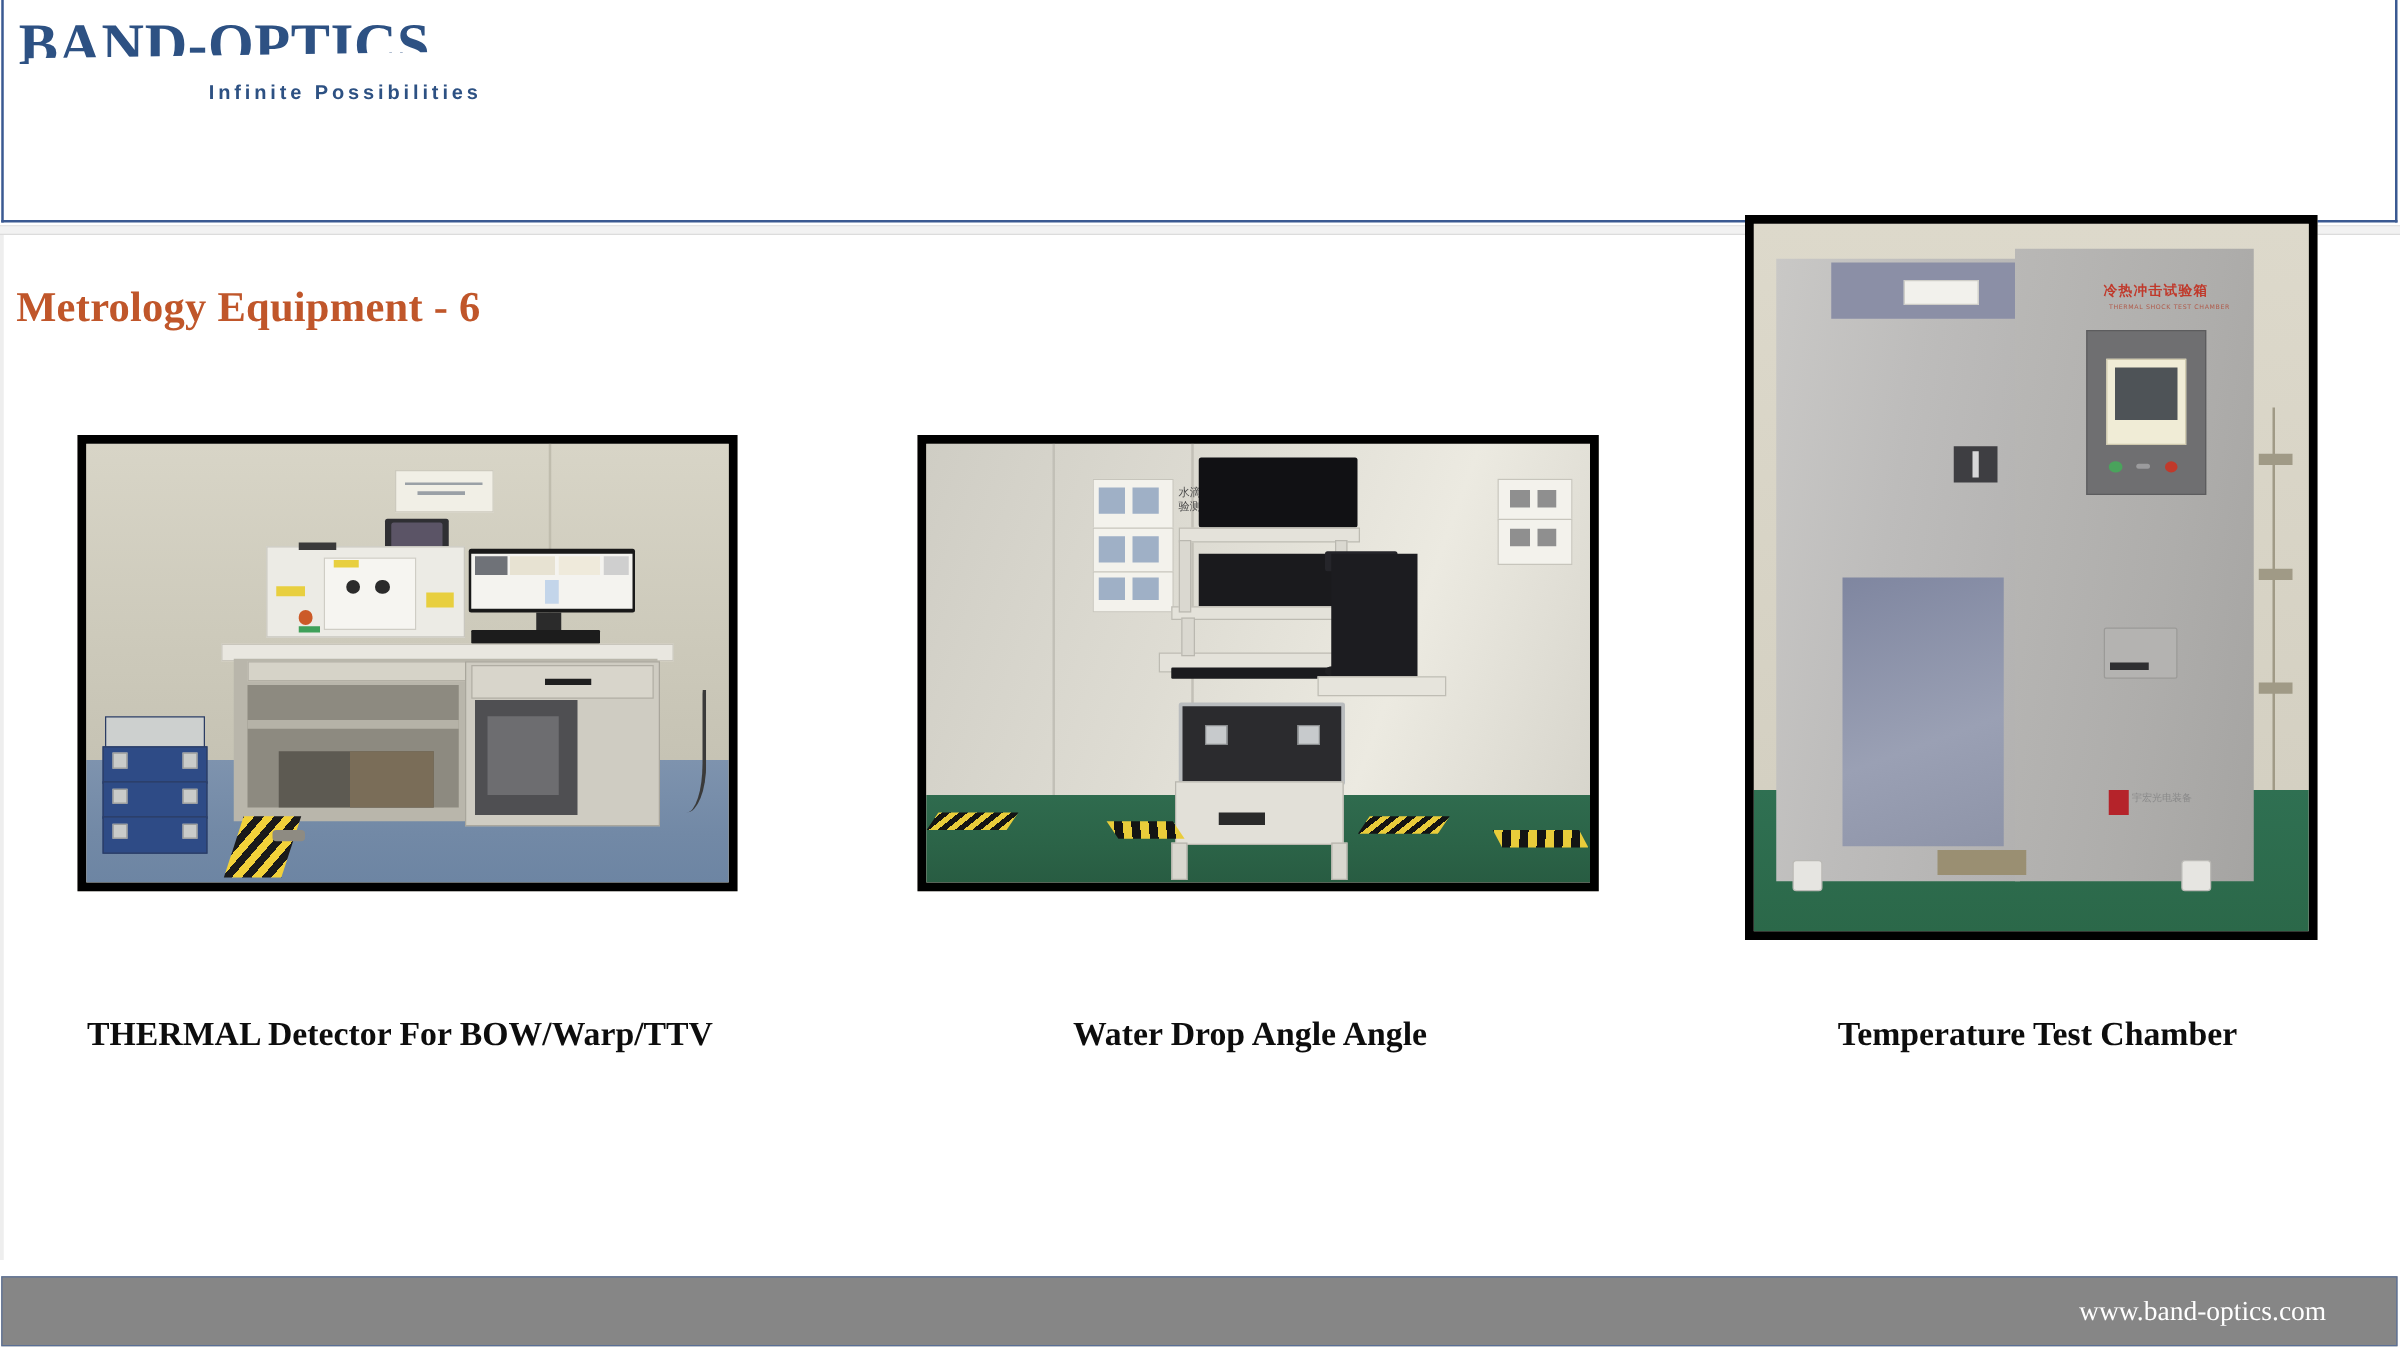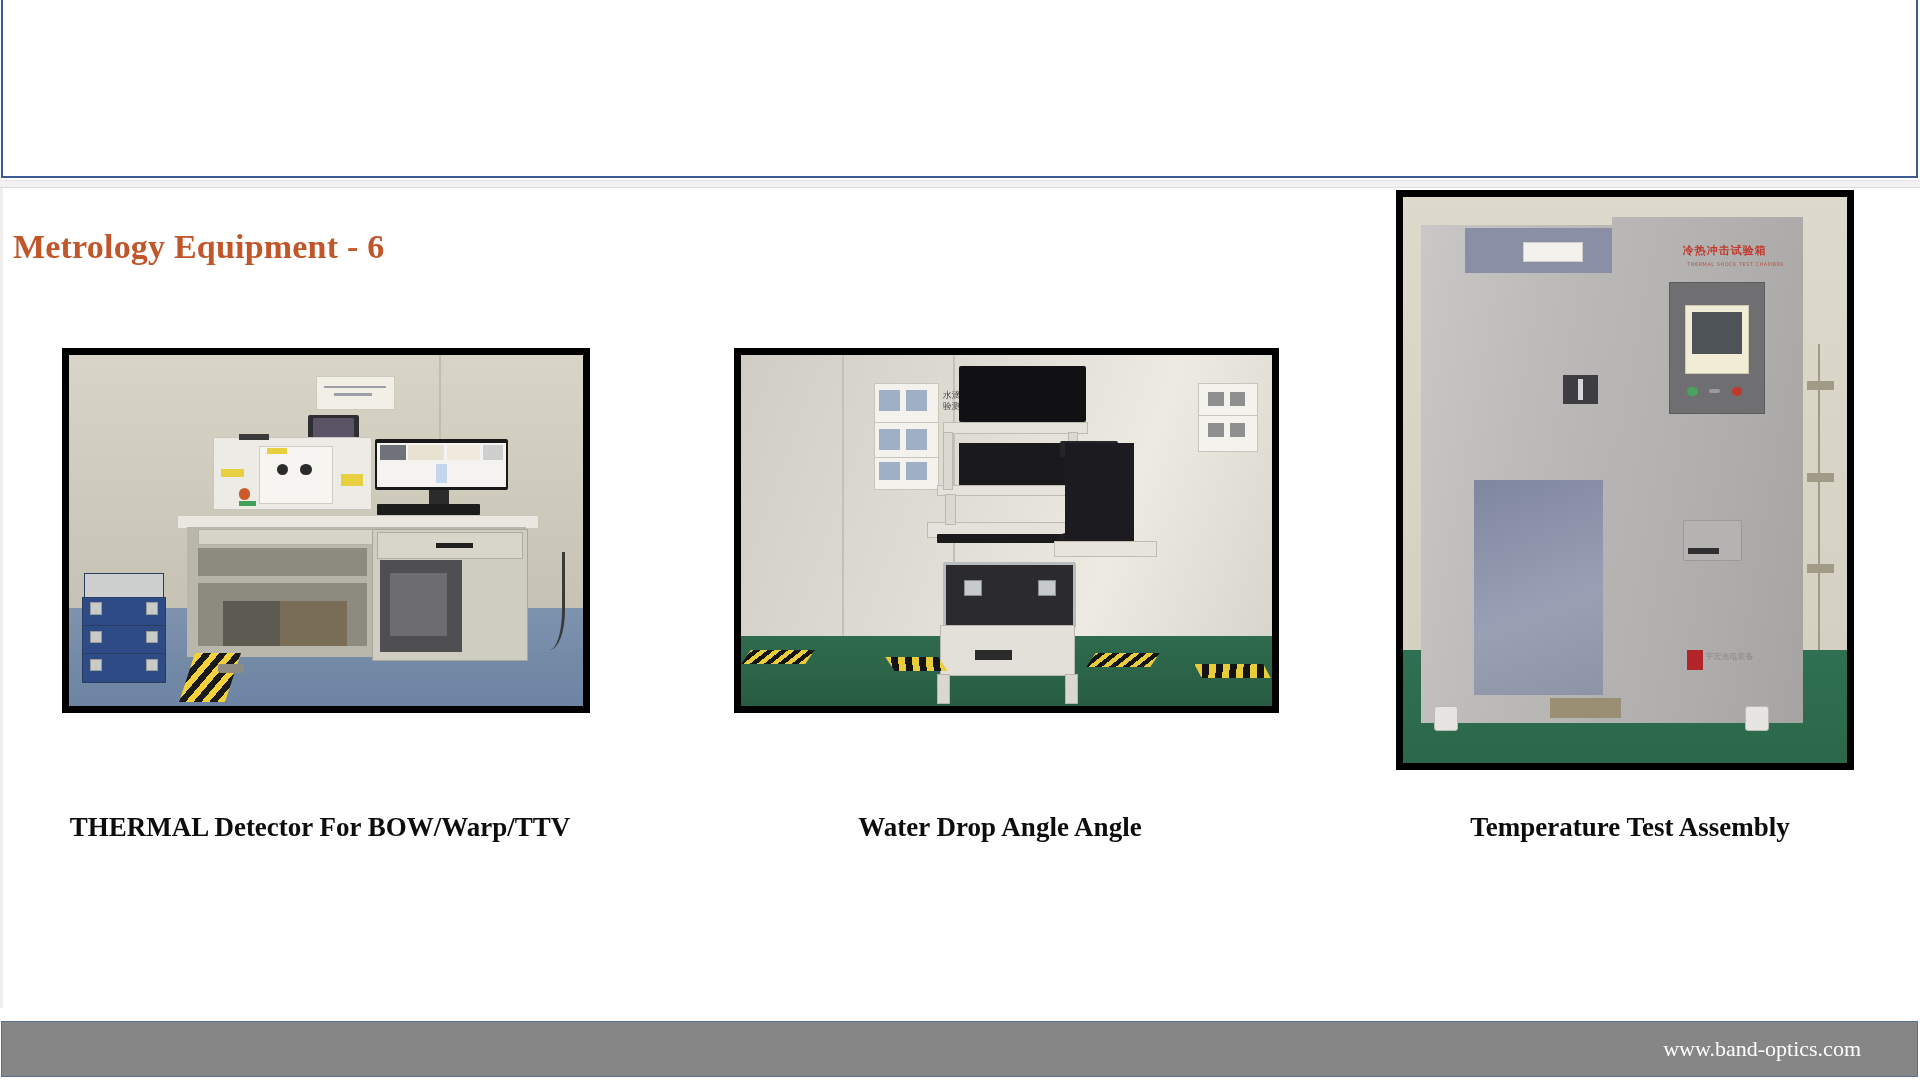--- a/index.html
+++ b/index.html
@@ -129,21 +129,21 @@
   
   .photo-frame {
     position: absolute;
     border: 7px solid #000000;
     box-sizing: border-box;
     overflow: hidden;
     background: #cfcbbd;
   }
   #frame-1 { left: 62px;  top: 348px; width: 528px; height: 365px; }
   #frame-2 { left: 734px; top: 348px; width: 545px; height: 365px; }
-  #frame-3 { left: 1396px;top: 190px; width: 458px; height: 580px; }
+  #frame-3 { left: 1396px;top: 172px; width: 458px; height: 580px; }
 
   .photo-inner {
     position: absolute;
     inset: 0;
     overflow: hidden;
   }
 
   .caption {
     position: absolute;
     font-family: "Liberation Serif", serif;
@@ -279,20 +279,26 @@
   .p3-plinth{ position:absolute; left:33%; top:88.5%; width:16%; height:3.5%; background:#9a8f72;}
   .p3-rack  { position:absolute; left:91%; top:26%; width:6%; height:54%; }
   .p3-rackv { position:absolute; left:40%; top:0; width:7%; height:100%; background:#a09a86;}
   .p3-rackh { position:absolute; left:0; width:100%; height:3%; background:#a09a86;}
 </style>
 </head>
 <body>
 
 <div id="header">
 
+  <div id="logo-block">
+    <div id="logo-wordmark">BAND-OPTICS</div>
+    <div id="logo-band"></div>
+    <div id="logo-band2"></div>
+    <div id="logo-tagline">Infinite Possibilities</div>
+  </div>
 
 </div>
 
 <div id="header-underline"></div>
 <div id="left-rail"></div>
 
 <div id="slide-title">Metrology Equipment - 6</div>
 
 <div class="photo-frame" id="frame-1">
   <div class="photo-inner">
@@ -460,17 +466,17 @@
       <span class="p3-rackv"></span>
       <span class="p3-rackh" style="top:12%;"></span>
       <span class="p3-rackh" style="top:42%;"></span>
       <span class="p3-rackh" style="top:72%;"></span>
     </div>
   </div>
 </div>
 
 <div class="caption" id="caption-1">THERMAL Detector For BOW/Warp/TTV</div>
 <div class="caption" id="caption-2">Water Drop Angle Angle</div>
-<div class="caption" id="caption-3">Temperature Test Assembly</div>
+<div class="caption" id="caption-3">Temperature Test Chamber</div>
 
 <div id="footer">
   <div id="footer-right">www.band-optics.com</div>
 </div>
 
 </body></html>

